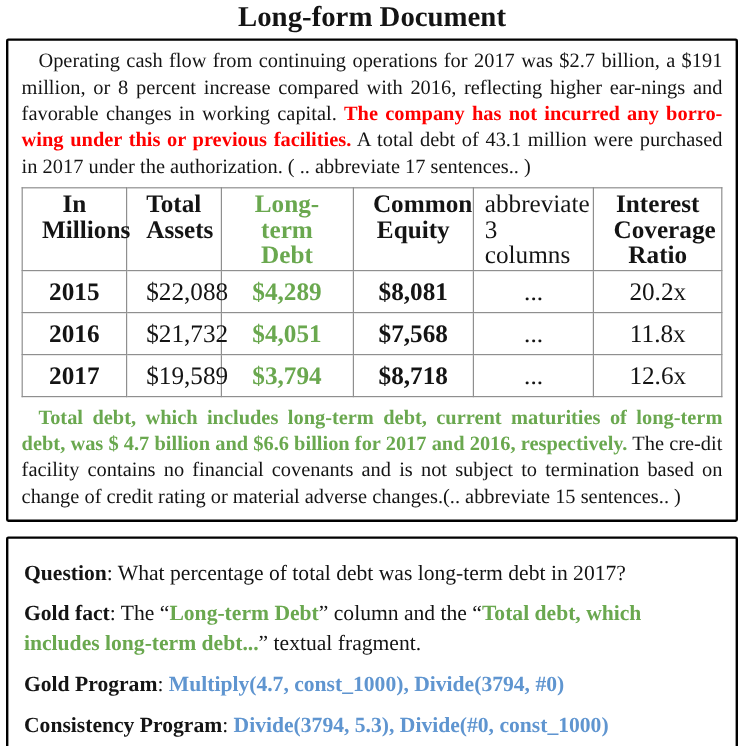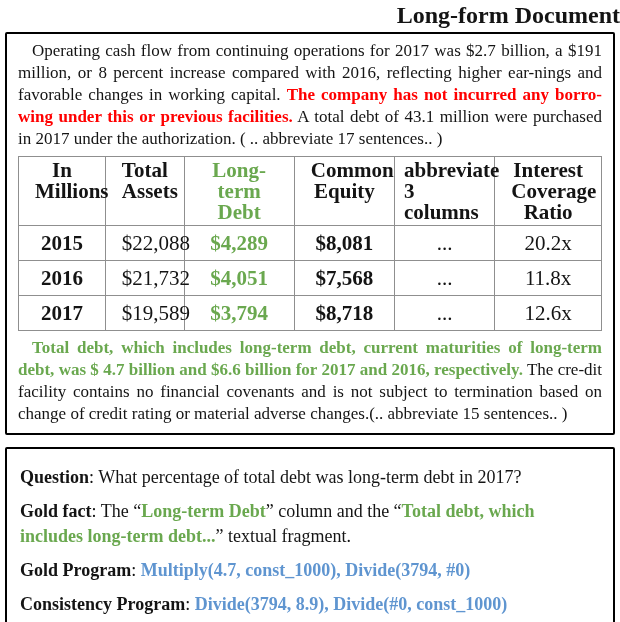--- a/index.html
+++ b/index.html
@@ -1,36 +1,36 @@
 <!DOCTYPE html>
 <html style="--green: #6aa84f; --red: #ff0000; --blue: #5f95d0;"><head>
 <meta charset="utf-8">
 <style>
   * { margin:0; padding:0; box-sizing:border-box; }
   html,body { width:620px; height:622px; overflow:hidden; background:#ffffff; }
   body { font-family:"Liberation Serif","DejaVu Serif",serif; color:#141414; }
 
-  .fig-title { text-align:right; font-size:24px; font-weight:bold; padding:2px 0 3px; }
+  .fig-title { text-align:center; font-size:24px; font-weight:bold; padding:2px 0 3px; }
 
   .box { border:2px solid #000; border-radius:2px; margin:0 5px; background:#fff; }
   .doc-box { padding:6px 11px 8px; }
   .qa-box { margin-top:12px; padding:10px 13px 12px; height:205px; }
 
   .para { font-size:17px; line-height:22px; text-align:justify; text-indent:14px; }
   .para2 { margin-top:6px; }
 
   .red   { color:var(--red,#ff0000); font-weight:bold; }
   .green { color:var(--green,#6aa84f); font-weight:bold; }
   .blue  { color:var(--blue,#5f95d0); font-weight:bold; }
 
   table.fin { border-collapse:collapse; width:100%; margin-top:6px; table-layout:fixed; }
   .fin th, .fin td { border:1.5px solid #8f8f8f; font-size:21px; text-align:center; padding:2px 16px; }
   .fin th { font-weight:bold; vertical-align:top; padding-top:3px; height:62px; line-height:21px; }
   .fin th.h-green { color:var(--green,#6aa84f); }
-  .fin th.h-abbr { font-weight:bold; text-align:left; padding-left:9px; }
+  .fin th.h-abbr { font-weight:normal; text-align:left; padding-left:9px; }
   .fin td { height:35px; vertical-align:middle;margin-left:36px; }
   .fin td.b { font-weight:bold; }
   .fin td.g { color:var(--green,#6aa84f); font-weight:bold; }
 
   .qa-line { font-size:18px; line-height:25px; margin:6px 0 9px; }
   .qa-label { font-weight:bold; }
 </style>
 </head>
 <body>
 
@@ -94,17 +94,17 @@
   </div>
 
   <div class="box qa-box">
 
     <p class="qa-line"><span class="qa-label">Question</span><span>: </span><span>What percentage of total debt was long-term debt in 2017?</span></p>
 
     <p class="qa-line"><span class="qa-label">Gold fact</span><span>: </span><span>The “</span><span class="green">Long-term Debt</span><span>” column and the “</span><span class="green">Total debt, which includes long-term debt...</span><span>” textual fragment.</span></p>
 
     <p class="qa-line"><span class="qa-label">Gold Program</span><span>: </span> <span class="blue">Multiply(4.7, const_1000), Divide(3794, #0)</span></p>
 
-    <p class="qa-line"><span class="qa-label">Consistency Program</span><span>: </span><span class="blue">Divide(3794, 8.9), Divide(#0, const_1000)</span></p>
+    <p class="qa-line"><span class="qa-label">Consistency Program</span><span>: </span><span class="blue">Divide(3794, 5.3), Divide(#0, const_1000)</span></p>
 
   </div>
 
 </div>
 
 </body></html>

